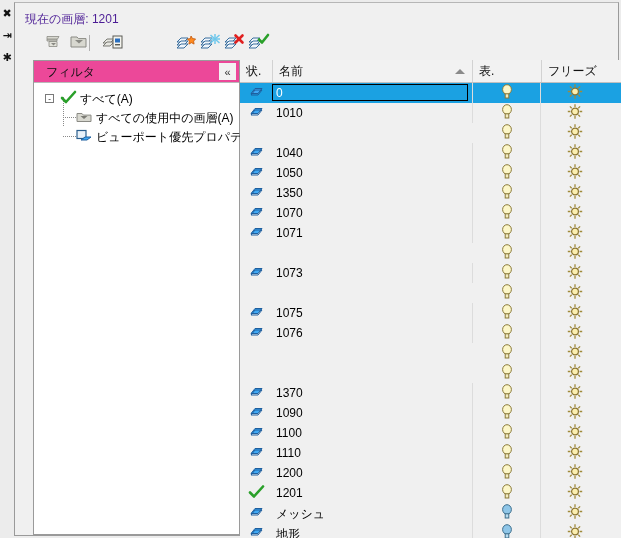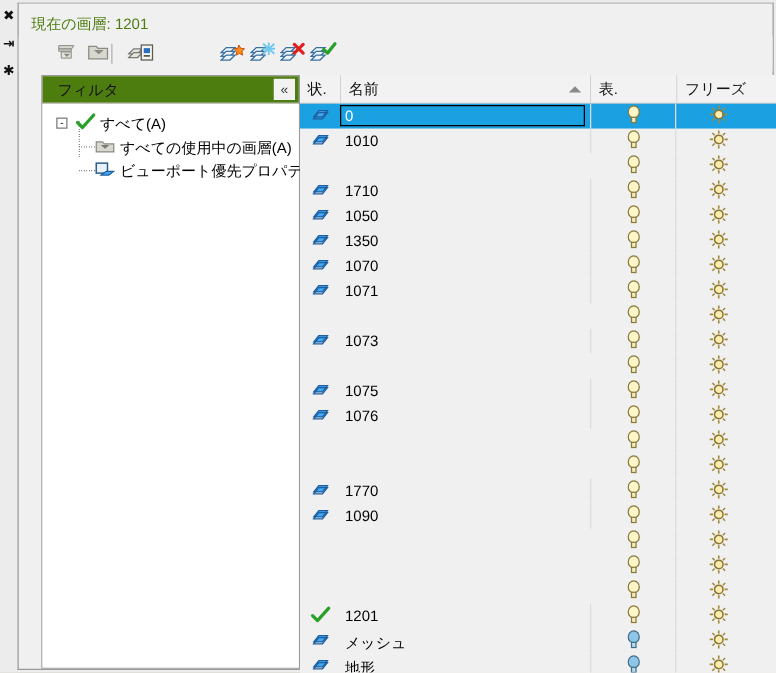--- a/index.html
+++ b/index.html
@@ -32,21 +32,21 @@
     position: absolute; left: 14px; top: 2px;
     width: 605px; height: 534px;
     background: #f0f0f0;
     border: 1px solid #9a9a9a;
     border-top-color: #b6b6b6;
   }
 
   
   .cur-layer {
     position: absolute; left: 10px; top: 8px;
-    font-size: 12px; color: #4d7c0f; white-space: nowrap;
+    font-size: 12px; color: #4c1d95; white-space: nowrap;
   }
 
   
   .toolbar {
     position: absolute; left: 0; top: 26px; width: 603px; height: 28px;
     background: #f0f0f0;
   }
   .tb-btn {
     position: absolute; top: 3px; width: 24px; height: 22px;
     display: flex; align-items: center; justify-content: center;
@@ -57,21 +57,21 @@
   }
 
   
   .filter-panel {
     position: absolute; left: 18px; top: 57px;
     width: 207px; height: 475px;
     background: #fff; border: 1px solid #9a9a9a;
   }
   .filter-head {
     position: relative; height: 22px;
-    background: #4d7c0f;
+    background: #ec4899;
     border-bottom: 1px solid #b9b9b9;
   }
   .filter-head .lbl {
     position: absolute; left: 12px; top: 3px; font-size: 12px; color: #111;
   }
   .collapse-btn {
     position: absolute; right: 3px; top: 2px; width: 17px; height: 17px;
     display: flex; align-items: center; justify-content: center;
     font-size: 11px; color: #333; cursor: pointer;
     background: #f2f2f2;
@@ -352,21 +352,21 @@
                   <circle cx="8" cy="8" r="3.4" fill="#fbeeb0" stroke="#8a7430" stroke-width="1.2"></circle>
                 </svg></span>
             </div>
           </div>
           <div class="row">
             <div class="namecell">
               <span class="icn" style="left:8px;"><svg width="16" height="12" viewBox="0 0 16 12" xmlns="http://www.w3.org/2000/svg">
                   <path d="M3 8 L7 3 L14 3 L10 8 Z" fill="#3fa9f5" stroke="#1f5f9e" stroke-width="1"></path>
                   <path d="M3 9.5 L7 4.5 L14 4.5 L10 9.5 Z" fill="none" stroke="#1f5f9e" stroke-width="1"></path>
                 </svg></span>
-              <div class="name">1710</div>
+              <div class="name">1040</div>
             </div>
             <div class="cell-on">
               <span class="icn" style="left:28px;"><svg width="12" height="16" viewBox="0 0 12 16" xmlns="http://www.w3.org/2000/svg">
                   <ellipse cx="6" cy="6" rx="4.4" ry="4.8" fill="#fcf6c8" stroke="#8a7a3a" stroke-width="1"></ellipse>
                   <rect x="4.2" y="10.3" width="3.6" height="4.2" fill="#f3ecc0" stroke="#8a7a3a" stroke-width="1"></rect>
                 </svg></span>
             </div>
             <div class="cell-frz">
               <span class="icn" style="left:25px;"><svg width="16" height="16" viewBox="0 0 16 16" xmlns="http://www.w3.org/2000/svg">
                   <line x1="12.6" y1="8.0" x2="15.2" y2="8.0" stroke="#a08a3a" stroke-width="1.3"></line>
@@ -660,21 +660,21 @@
                   <circle cx="8" cy="8" r="3.4" fill="#fbeeb0" stroke="#8a7430" stroke-width="1.2"></circle>
                 </svg></span>
             </div>
           </div>
           <div class="row">
             <div class="namecell">
               <span class="icn" style="left:8px;"><svg width="16" height="12" viewBox="0 0 16 12" xmlns="http://www.w3.org/2000/svg">
                   <path d="M3 8 L7 3 L14 3 L10 8 Z" fill="#3fa9f5" stroke="#1f5f9e" stroke-width="1"></path>
                   <path d="M3 9.5 L7 4.5 L14 4.5 L10 9.5 Z" fill="none" stroke="#1f5f9e" stroke-width="1"></path>
                 </svg></span>
-              <div class="name">1770</div>
+              <div class="name">1370</div>
             </div>
             <div class="cell-on">
               <span class="icn" style="left:28px;"><svg width="12" height="16" viewBox="0 0 12 16" xmlns="http://www.w3.org/2000/svg">
                   <ellipse cx="6" cy="6" rx="4.4" ry="4.8" fill="#fcf6c8" stroke="#8a7a3a" stroke-width="1"></ellipse>
                   <rect x="4.2" y="10.3" width="3.6" height="4.2" fill="#f3ecc0" stroke="#8a7a3a" stroke-width="1"></rect>
                 </svg></span>
             </div>
             <div class="cell-frz">
               <span class="icn" style="left:25px;"><svg width="16" height="16" viewBox="0 0 16 16" xmlns="http://www.w3.org/2000/svg">
                   <line x1="12.6" y1="8.0" x2="15.2" y2="8.0" stroke="#a08a3a" stroke-width="1.3"></line>
@@ -711,62 +711,83 @@
                   <line x1="4.7" y1="11.3" x2="2.9" y2="13.1" stroke="#a08a3a" stroke-width="1.3"></line>
                   <line x1="3.4" y1="8.0" x2="0.8" y2="8.0" stroke="#a08a3a" stroke-width="1.3"></line>
                   <line x1="4.7" y1="4.7" x2="2.9" y2="2.9" stroke="#a08a3a" stroke-width="1.3"></line>
                   <line x1="8.0" y1="3.4" x2="8.0" y2="0.8" stroke="#a08a3a" stroke-width="1.3"></line>
                   <line x1="11.3" y1="4.7" x2="13.1" y2="2.9" stroke="#a08a3a" stroke-width="1.3"></line>
                   <circle cx="8" cy="8" r="3.4" fill="#fbeeb0" stroke="#8a7430" stroke-width="1.2"></circle>
                 </svg></span>
             </div>
           </div>
           <div class="row">
-            <div class="cell-on">
-              <span class="icn" style="left:28px;"><svg width="12" height="16" viewBox="0 0 12 16" xmlns="http://www.w3.org/2000/svg">
-                  <ellipse cx="6" cy="6" rx="4.4" ry="4.8" fill="#fcf6c8" stroke="#8a7a3a" stroke-width="1"></ellipse>
-                  <rect x="4.2" y="10.3" width="3.6" height="4.2" fill="#f3ecc0" stroke="#8a7a3a" stroke-width="1"></rect>
-                </svg></span>
-            </div>
-            <div class="cell-frz">
-              <span class="icn" style="left:25px;"><svg width="16" height="16" viewBox="0 0 16 16" xmlns="http://www.w3.org/2000/svg">
-                  <line x1="12.6" y1="8.0" x2="15.2" y2="8.0" stroke="#a08a3a" stroke-width="1.3"></line>
-                  <line x1="11.3" y1="11.3" x2="13.1" y2="13.1" stroke="#a08a3a" stroke-width="1.3"></line>
-                  <line x1="8.0" y1="12.6" x2="8.0" y2="15.2" stroke="#a08a3a" stroke-width="1.3"></line>
-                  <line x1="4.7" y1="11.3" x2="2.9" y2="13.1" stroke="#a08a3a" stroke-width="1.3"></line>
-                  <line x1="3.4" y1="8.0" x2="0.8" y2="8.0" stroke="#a08a3a" stroke-width="1.3"></line>
-                  <line x1="4.7" y1="4.7" x2="2.9" y2="2.9" stroke="#a08a3a" stroke-width="1.3"></line>
-                  <line x1="8.0" y1="3.4" x2="8.0" y2="0.8" stroke="#a08a3a" stroke-width="1.3"></line>
-                  <line x1="11.3" y1="4.7" x2="13.1" y2="2.9" stroke="#a08a3a" stroke-width="1.3"></line>
-                  <circle cx="8" cy="8" r="3.4" fill="#fbeeb0" stroke="#8a7430" stroke-width="1.2"></circle>
-                </svg></span>
-            </div>
-          </div>
-          <div class="row">
-            <div class="cell-on">
-              <span class="icn" style="left:28px;"><svg width="12" height="16" viewBox="0 0 12 16" xmlns="http://www.w3.org/2000/svg">
-                  <ellipse cx="6" cy="6" rx="4.4" ry="4.8" fill="#fcf6c8" stroke="#8a7a3a" stroke-width="1"></ellipse>
-                  <rect x="4.2" y="10.3" width="3.6" height="4.2" fill="#f3ecc0" stroke="#8a7a3a" stroke-width="1"></rect>
-                </svg></span>
-            </div>
-            <div class="cell-frz">
-              <span class="icn" style="left:25px;"><svg width="16" height="16" viewBox="0 0 16 16" xmlns="http://www.w3.org/2000/svg">
-                  <line x1="12.6" y1="8.0" x2="15.2" y2="8.0" stroke="#a08a3a" stroke-width="1.3"></line>
-                  <line x1="11.3" y1="11.3" x2="13.1" y2="13.1" stroke="#a08a3a" stroke-width="1.3"></line>
-                  <line x1="8.0" y1="12.6" x2="8.0" y2="15.2" stroke="#a08a3a" stroke-width="1.3"></line>
-                  <line x1="4.7" y1="11.3" x2="2.9" y2="13.1" stroke="#a08a3a" stroke-width="1.3"></line>
-                  <line x1="3.4" y1="8.0" x2="0.8" y2="8.0" stroke="#a08a3a" stroke-width="1.3"></line>
-                  <line x1="4.7" y1="4.7" x2="2.9" y2="2.9" stroke="#a08a3a" stroke-width="1.3"></line>
-                  <line x1="8.0" y1="3.4" x2="8.0" y2="0.8" stroke="#a08a3a" stroke-width="1.3"></line>
-                  <line x1="11.3" y1="4.7" x2="13.1" y2="2.9" stroke="#a08a3a" stroke-width="1.3"></line>
-                  <circle cx="8" cy="8" r="3.4" fill="#fbeeb0" stroke="#8a7430" stroke-width="1.2"></circle>
-                </svg></span>
-            </div>
-          </div>
-          <div class="row">
+            <div class="namecell">
+              <span class="icn" style="left:8px;"><svg width="16" height="12" viewBox="0 0 16 12" xmlns="http://www.w3.org/2000/svg">
+                  <path d="M3 8 L7 3 L14 3 L10 8 Z" fill="#3fa9f5" stroke="#1f5f9e" stroke-width="1"></path>
+                  <path d="M3 9.5 L7 4.5 L14 4.5 L10 9.5 Z" fill="none" stroke="#1f5f9e" stroke-width="1"></path>
+                </svg></span>
+              <div class="name">1100</div>
+            </div>
+            <div class="cell-on">
+              <span class="icn" style="left:28px;"><svg width="12" height="16" viewBox="0 0 12 16" xmlns="http://www.w3.org/2000/svg">
+                  <ellipse cx="6" cy="6" rx="4.4" ry="4.8" fill="#fcf6c8" stroke="#8a7a3a" stroke-width="1"></ellipse>
+                  <rect x="4.2" y="10.3" width="3.6" height="4.2" fill="#f3ecc0" stroke="#8a7a3a" stroke-width="1"></rect>
+                </svg></span>
+            </div>
+            <div class="cell-frz">
+              <span class="icn" style="left:25px;"><svg width="16" height="16" viewBox="0 0 16 16" xmlns="http://www.w3.org/2000/svg">
+                  <line x1="12.6" y1="8.0" x2="15.2" y2="8.0" stroke="#a08a3a" stroke-width="1.3"></line>
+                  <line x1="11.3" y1="11.3" x2="13.1" y2="13.1" stroke="#a08a3a" stroke-width="1.3"></line>
+                  <line x1="8.0" y1="12.6" x2="8.0" y2="15.2" stroke="#a08a3a" stroke-width="1.3"></line>
+                  <line x1="4.7" y1="11.3" x2="2.9" y2="13.1" stroke="#a08a3a" stroke-width="1.3"></line>
+                  <line x1="3.4" y1="8.0" x2="0.8" y2="8.0" stroke="#a08a3a" stroke-width="1.3"></line>
+                  <line x1="4.7" y1="4.7" x2="2.9" y2="2.9" stroke="#a08a3a" stroke-width="1.3"></line>
+                  <line x1="8.0" y1="3.4" x2="8.0" y2="0.8" stroke="#a08a3a" stroke-width="1.3"></line>
+                  <line x1="11.3" y1="4.7" x2="13.1" y2="2.9" stroke="#a08a3a" stroke-width="1.3"></line>
+                  <circle cx="8" cy="8" r="3.4" fill="#fbeeb0" stroke="#8a7430" stroke-width="1.2"></circle>
+                </svg></span>
+            </div>
+          </div>
+          <div class="row">
+            <div class="namecell">
+              <span class="icn" style="left:8px;"><svg width="16" height="12" viewBox="0 0 16 12" xmlns="http://www.w3.org/2000/svg">
+                  <path d="M3 8 L7 3 L14 3 L10 8 Z" fill="#3fa9f5" stroke="#1f5f9e" stroke-width="1"></path>
+                  <path d="M3 9.5 L7 4.5 L14 4.5 L10 9.5 Z" fill="none" stroke="#1f5f9e" stroke-width="1"></path>
+                </svg></span>
+              <div class="name">1110</div>
+            </div>
+            <div class="cell-on">
+              <span class="icn" style="left:28px;"><svg width="12" height="16" viewBox="0 0 12 16" xmlns="http://www.w3.org/2000/svg">
+                  <ellipse cx="6" cy="6" rx="4.4" ry="4.8" fill="#fcf6c8" stroke="#8a7a3a" stroke-width="1"></ellipse>
+                  <rect x="4.2" y="10.3" width="3.6" height="4.2" fill="#f3ecc0" stroke="#8a7a3a" stroke-width="1"></rect>
+                </svg></span>
+            </div>
+            <div class="cell-frz">
+              <span class="icn" style="left:25px;"><svg width="16" height="16" viewBox="0 0 16 16" xmlns="http://www.w3.org/2000/svg">
+                  <line x1="12.6" y1="8.0" x2="15.2" y2="8.0" stroke="#a08a3a" stroke-width="1.3"></line>
+                  <line x1="11.3" y1="11.3" x2="13.1" y2="13.1" stroke="#a08a3a" stroke-width="1.3"></line>
+                  <line x1="8.0" y1="12.6" x2="8.0" y2="15.2" stroke="#a08a3a" stroke-width="1.3"></line>
+                  <line x1="4.7" y1="11.3" x2="2.9" y2="13.1" stroke="#a08a3a" stroke-width="1.3"></line>
+                  <line x1="3.4" y1="8.0" x2="0.8" y2="8.0" stroke="#a08a3a" stroke-width="1.3"></line>
+                  <line x1="4.7" y1="4.7" x2="2.9" y2="2.9" stroke="#a08a3a" stroke-width="1.3"></line>
+                  <line x1="8.0" y1="3.4" x2="8.0" y2="0.8" stroke="#a08a3a" stroke-width="1.3"></line>
+                  <line x1="11.3" y1="4.7" x2="13.1" y2="2.9" stroke="#a08a3a" stroke-width="1.3"></line>
+                  <circle cx="8" cy="8" r="3.4" fill="#fbeeb0" stroke="#8a7430" stroke-width="1.2"></circle>
+                </svg></span>
+            </div>
+          </div>
+          <div class="row">
+            <div class="namecell">
+              <span class="icn" style="left:8px;"><svg width="16" height="12" viewBox="0 0 16 12" xmlns="http://www.w3.org/2000/svg">
+                  <path d="M3 8 L7 3 L14 3 L10 8 Z" fill="#3fa9f5" stroke="#1f5f9e" stroke-width="1"></path>
+                  <path d="M3 9.5 L7 4.5 L14 4.5 L10 9.5 Z" fill="none" stroke="#1f5f9e" stroke-width="1"></path>
+                </svg></span>
+              <div class="name">1200</div>
+            </div>
             <div class="cell-on">
               <span class="icn" style="left:28px;"><svg width="12" height="16" viewBox="0 0 12 16" xmlns="http://www.w3.org/2000/svg">
                   <ellipse cx="6" cy="6" rx="4.4" ry="4.8" fill="#fcf6c8" stroke="#8a7a3a" stroke-width="1"></ellipse>
                   <rect x="4.2" y="10.3" width="3.6" height="4.2" fill="#f3ecc0" stroke="#8a7a3a" stroke-width="1"></rect>
                 </svg></span>
             </div>
             <div class="cell-frz">
               <span class="icn" style="left:25px;"><svg width="16" height="16" viewBox="0 0 16 16" xmlns="http://www.w3.org/2000/svg">
                   <line x1="12.6" y1="8.0" x2="15.2" y2="8.0" stroke="#a08a3a" stroke-width="1.3"></line>
                   <line x1="11.3" y1="11.3" x2="13.1" y2="13.1" stroke="#a08a3a" stroke-width="1.3"></line>

